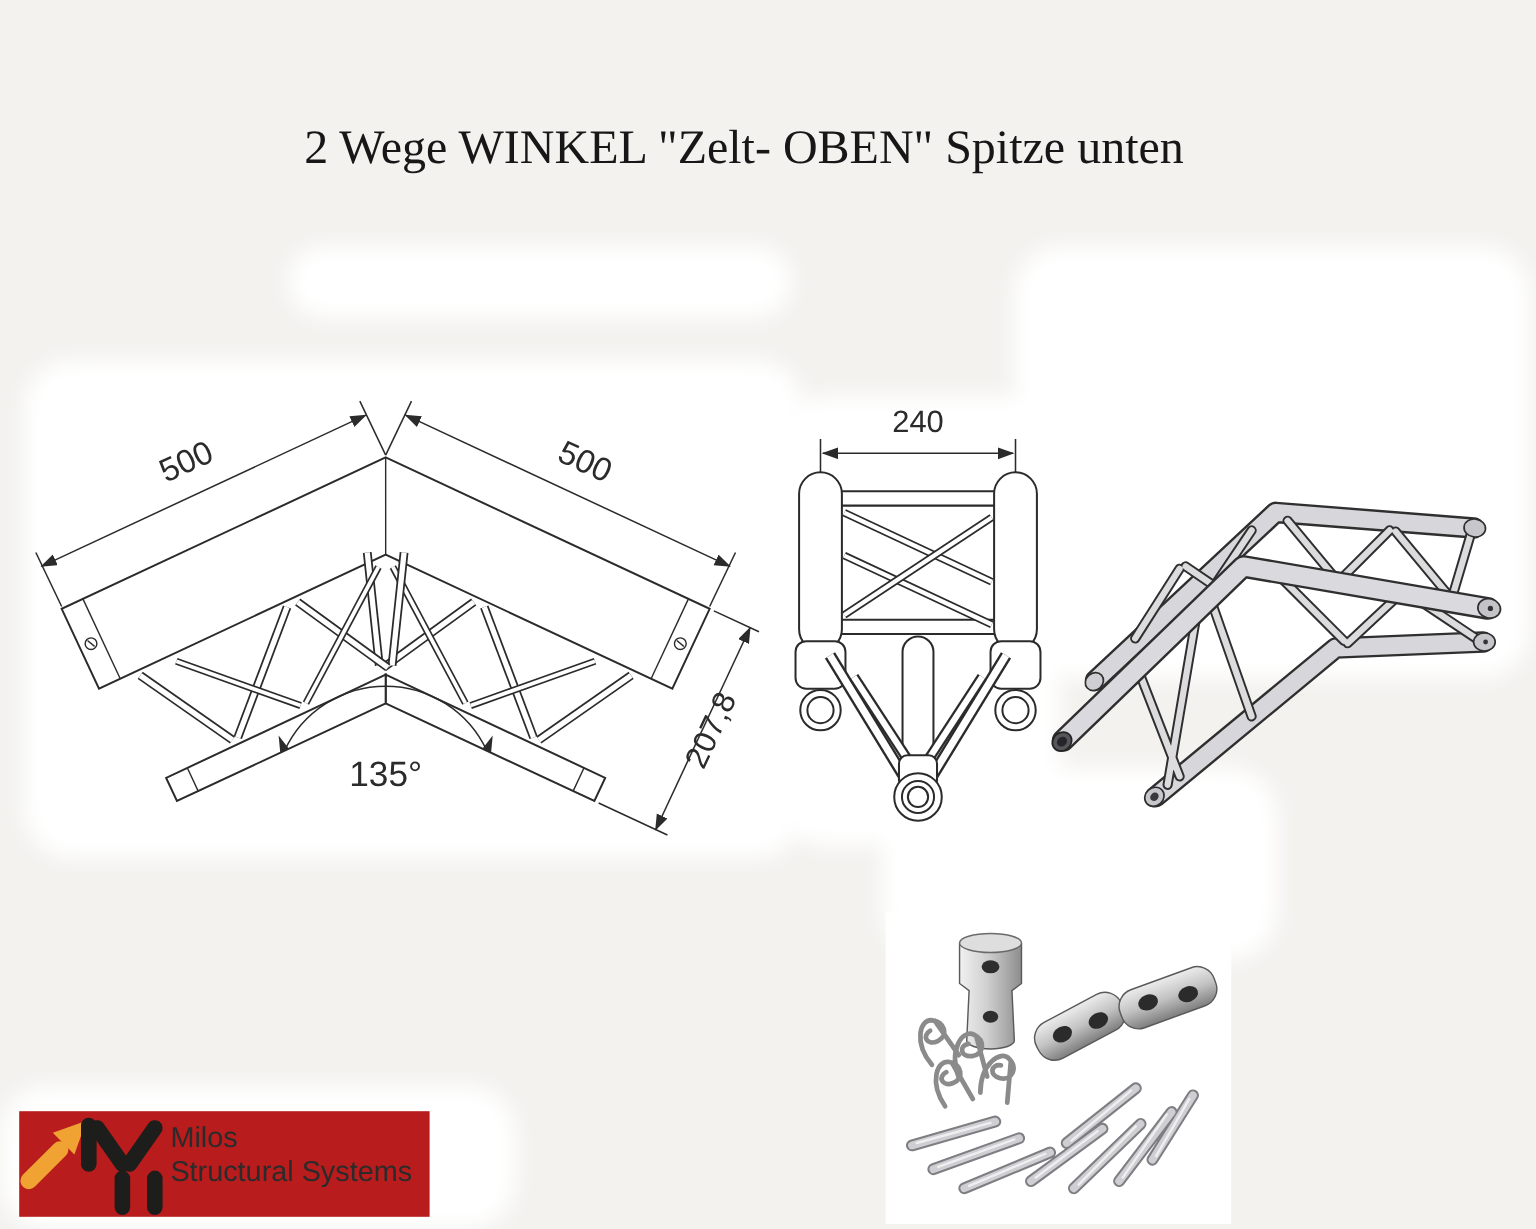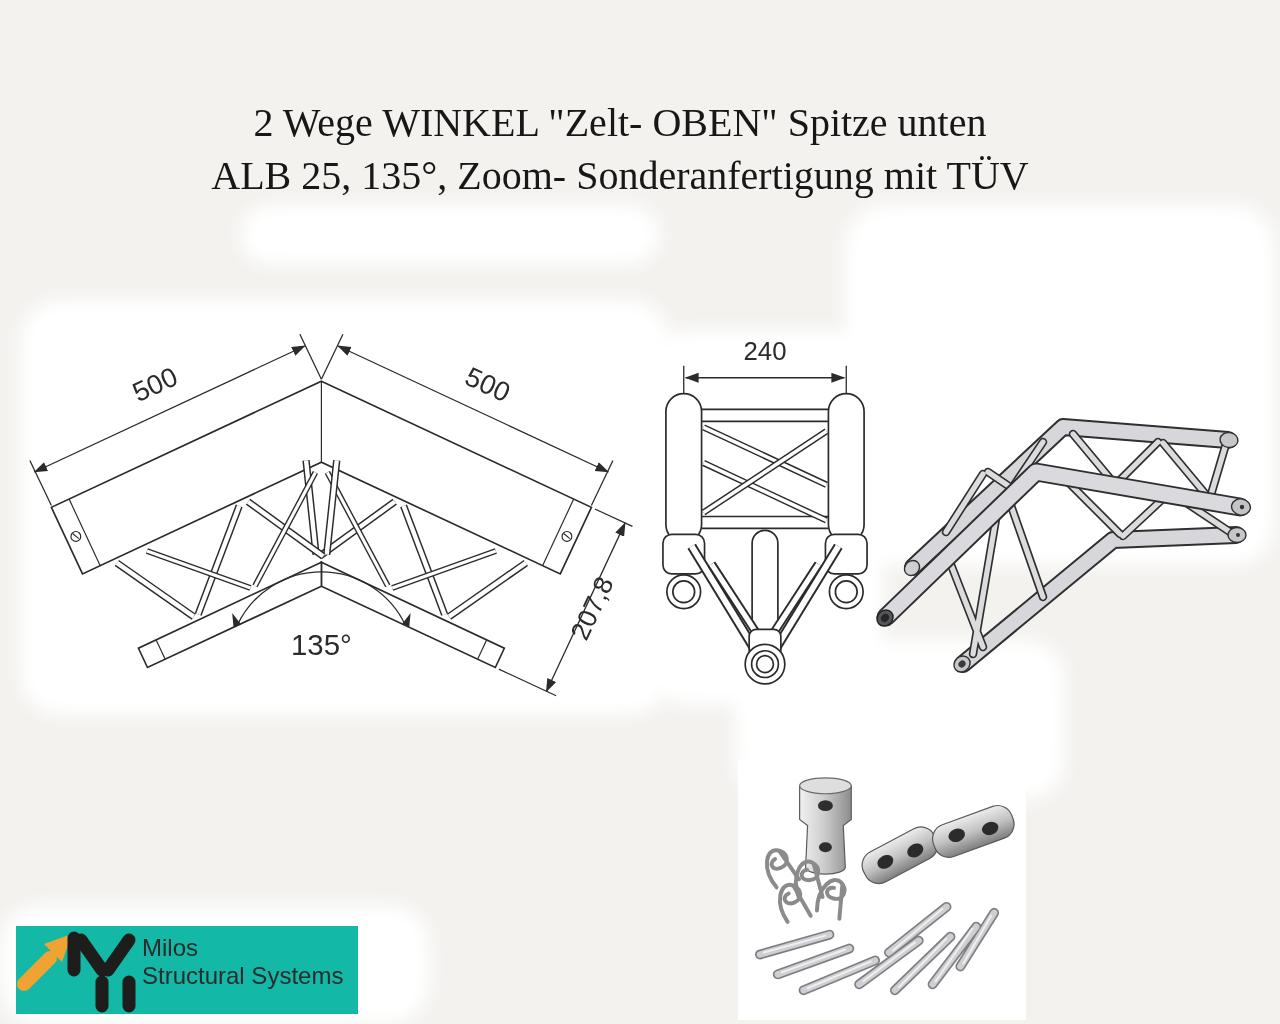--- a/index.html
+++ b/index.html
@@ -16,36 +16,35 @@
     font-size:40px;line-height:53px;letter-spacing:0px;
   }
   svg text{font-family:"Liberation Sans",sans-serif;fill:#2b2b2b;}
   .panel{position:absolute;}
   .lw{stroke:#2b2b2b;fill:none;stroke-width:1.7;}
   .lw-thin{stroke:#2b2b2b;fill:none;stroke-width:1.2;}
   .dim{stroke:#2b2b2b;fill:none;stroke-width:1.3;}
   .cas{stroke:#2b2b2b;fill:none;}
   .cor{stroke:#ffffff;fill:none;}
   .facefill{fill:#ffffff;}
-  .logo-box{position:absolute;left:16px;top:926px;width:342px;height:88px;background:#14b8a6;}
+  .logo-box{position:absolute;left:16px;top:926px;width:342px;height:88px;background:#b91c1c;}
   .photo-box{position:absolute;left:738px;top:760px;width:288px;height:260px;background:#ffffff;}
 </style>
 </head>
 <body>
 
 <div class="blob rect" style="left:240px;top:205px;width:420px;height:60px;"></div>
 <div class="blob rect" style="left:845px;top:205px;width:430px;height:360px;"></div>
 <div class="blob rect" style="left:20px;top:300px;width:650px;height:415px;"></div>
 <div class="blob rect" style="left:648px;top:330px;width:235px;height:375px;"></div>
 <div class="blob rect" style="left:735px;top:640px;width:330px;height:160px;"></div>
 <div class="blob rect" style="left:0px;top:905px;width:430px;height:119px;"></div>
 
 <div class="title">
   <div>2 Wege WINKEL "Zelt- OBEN" Spitze unten</div>
-  <div>ALB 25, 135°, Zoom- Sonderanfertigung mit TÜV</div>
 </div>
 
 <svg class="panel" style="left:24px;top:322px;" width="630" height="404" viewBox="-4 0 644 412">
   <defs>
     <marker id="ah" markerWidth="15" markerHeight="11" refX="13" refY="5" orient="auto-start-reverse" markerUnits="userSpaceOnUse">
       <path d="M0,0 L14,5 L0,10 z" fill="#2b2b2b"></path>
     </marker>
   </defs>
 
   <polygon class="lw facefill" points="300,60 576,189 544.2,257 300,142.8 55.8,257 24,189"></polygon>

